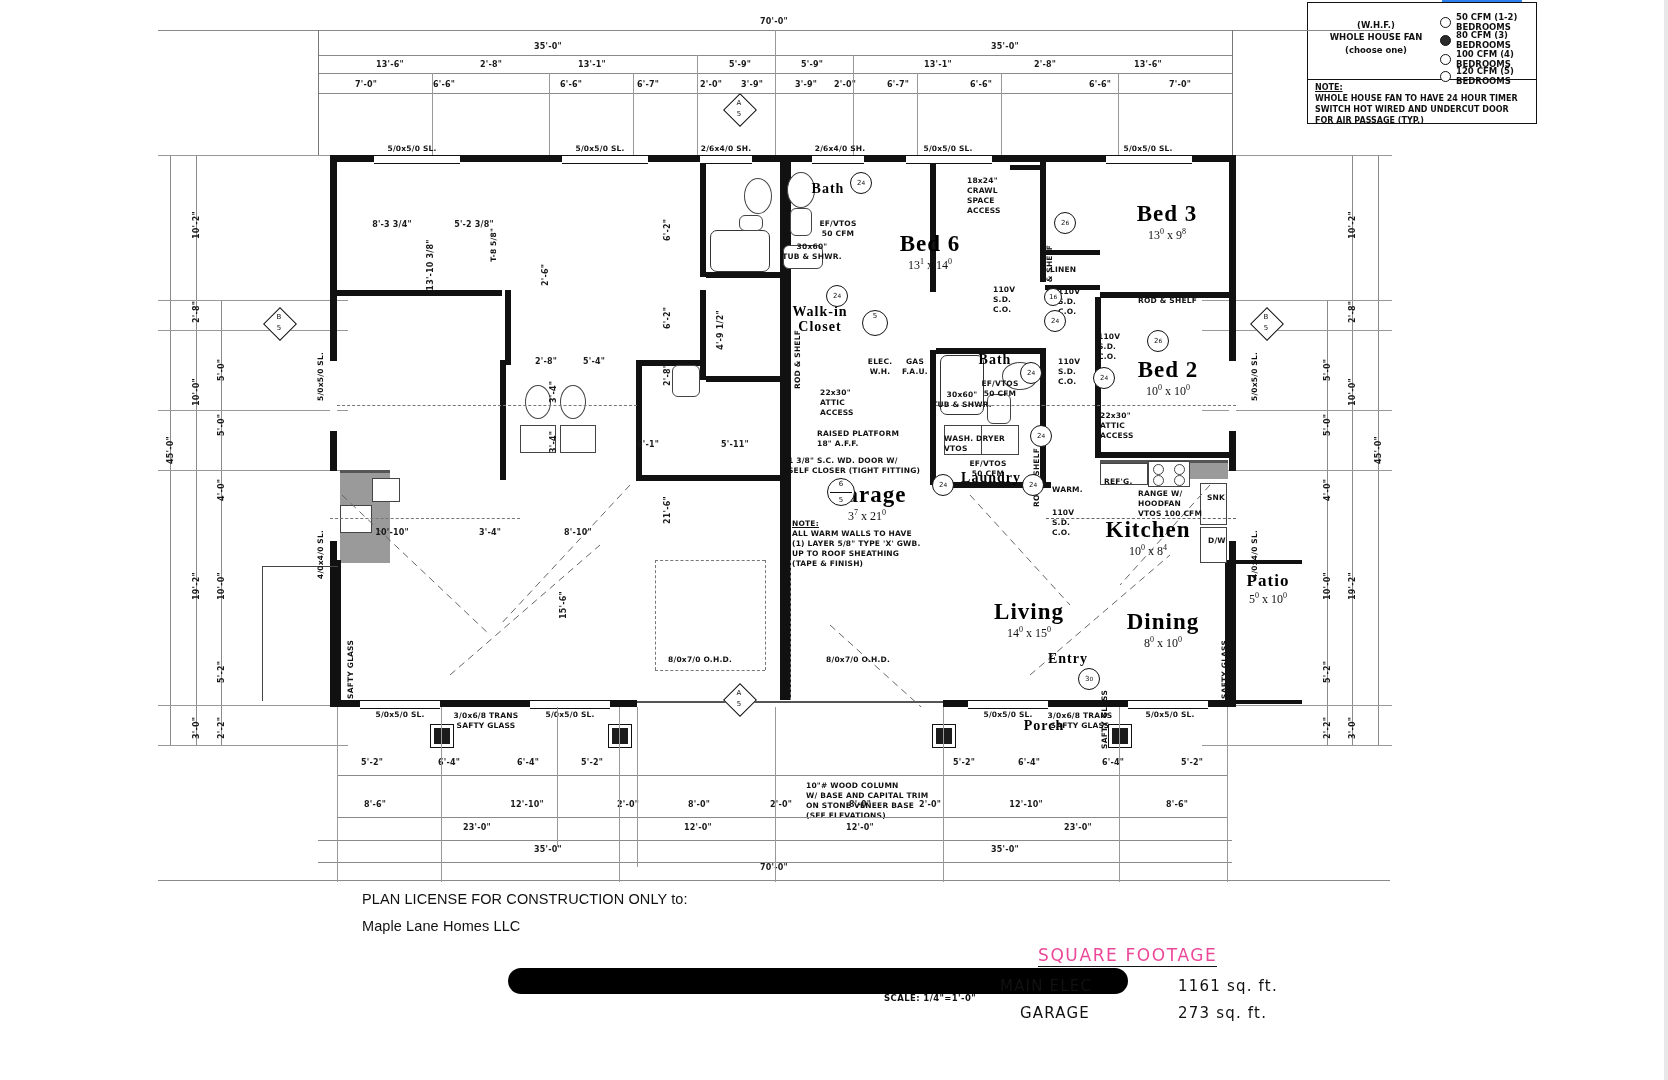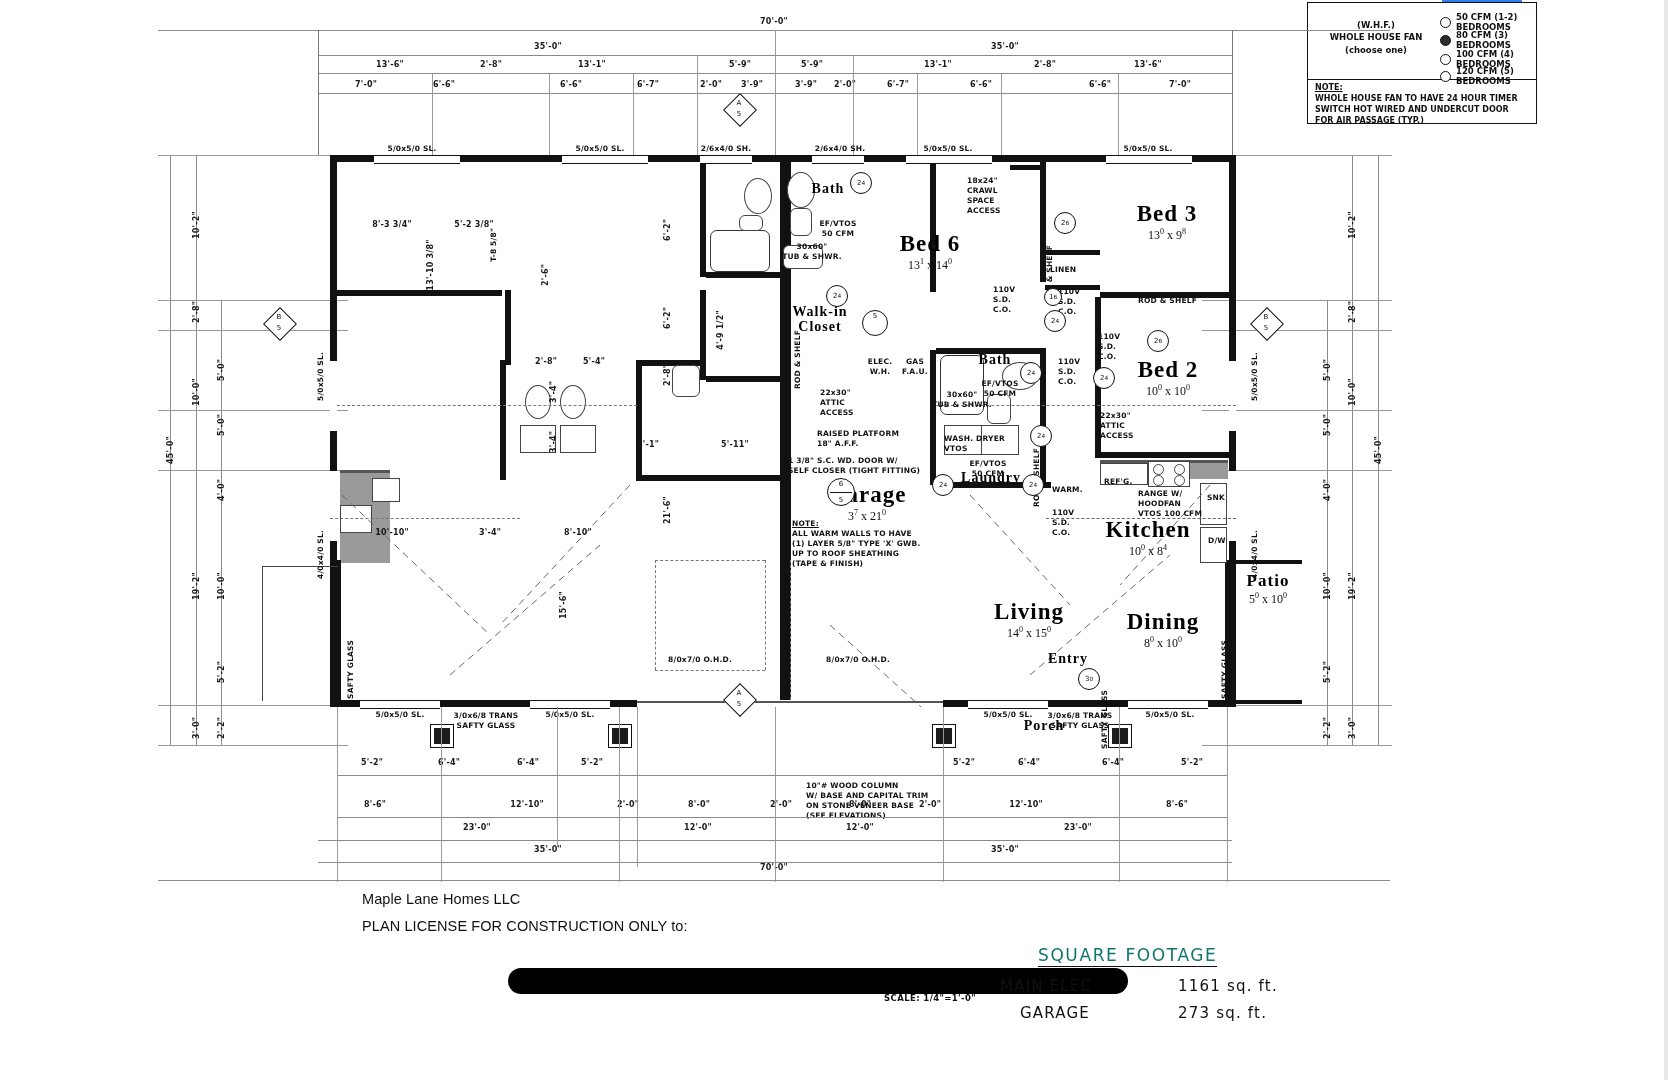--- a/index.html
+++ b/index.html
@@ -80,21 +80,21 @@
   
   .lic{position:absolute;font-family:"Liberation Sans",sans-serif;font-size:14.5px;
        line-height:1.85;color:#111;letter-spacing:.1px;}
   .title-main{position:absolute;font-family:"DejaVu Sans",sans-serif;font-size:21px;
        letter-spacing:2px;color:#111;white-space:nowrap;}
   .scale-txt{position:absolute;font-family:"DejaVu Sans",sans-serif;font-size:8.5px;
        font-weight:700;letter-spacing:.4px;color:#111;}
   .redact{position:absolute;background:#000;border-radius:22px;}
 
   .sqf-title{position:absolute;font-family:"DejaVu Sans",sans-serif;font-size:17px;
-       letter-spacing:1.6px;color:#0f766e;border-bottom:1.6px solid #111;padding-bottom:1px;}
+       letter-spacing:1.6px;color:#ec4899;border-bottom:1.6px solid #111;padding-bottom:1px;}
   .sqf-row{position:absolute;font-family:"DejaVu Sans",sans-serif;font-size:15px;
        letter-spacing:1.2px;color:#111;white-space:nowrap;}
 
   
   .fx{position:absolute;border:1.1px solid #444;background:#fff;}
   .fx.r{border-radius:50%;}
   .fx.rr{border-radius:6px;}
   .tub{position:absolute;border:1.3px solid #333;border-radius:7px;background:#fff;}
 
   
@@ -649,22 +649,22 @@
   <div class="tick" style="left:441px;top:707px;height:175px;border-color:#999;"></div>
   <div class="tick" style="left:557px;top:707px;height:140px;border-color:#999;"></div>
   <div class="tick" style="left:619px;top:707px;height:175px;border-color:#999;"></div>
   <div class="tick" style="left:637px;top:707px;height:160px;border-color:#999;"></div>
   <div class="tick" style="left:775px;top:707px;height:175px;border-color:#999;"></div>
   <div class="tick" style="left:943px;top:707px;height:175px;border-color:#999;"></div>
   <div class="tick" style="left:1119px;top:707px;height:175px;border-color:#999;"></div>
   <div class="tick" style="left:1227px;top:707px;height:175px;border-color:#999;"></div>
 
   <div class="lic" style="left:362px;top:886px;">
+    <div>PLAN LICENSE FOR CONSTRUCTION ONLY to:</div>
     <div>Maple Lane Homes LLC</div>
-    <div>PLAN LICENSE FOR CONSTRUCTION ONLY to:</div>
   </div>
 
   <div class="title-main" style="left:604px;top:965px;">MAIN FLOOR PLAN</div>
   <div class="redact" style="left:508px;top:968px;width:620px;height:26px;"></div>
   <div class="scale-txt" style="left:884px;top:993px;">SCALE: 1/4"=1'-0"</div>
   <div class="h" style="left:0;top:1000px;width:0;"></div>
 
   <div class="sqf-title" style="left:1038px;top:945px;">SQUARE FOOTAGE</div>
   <div class="sqf-row" style="left:1000px;top:977px;">MAIN ELEC</div>
   <div class="sqf-row" style="left:1178px;top:977px;">1161 sq. ft.</div>

